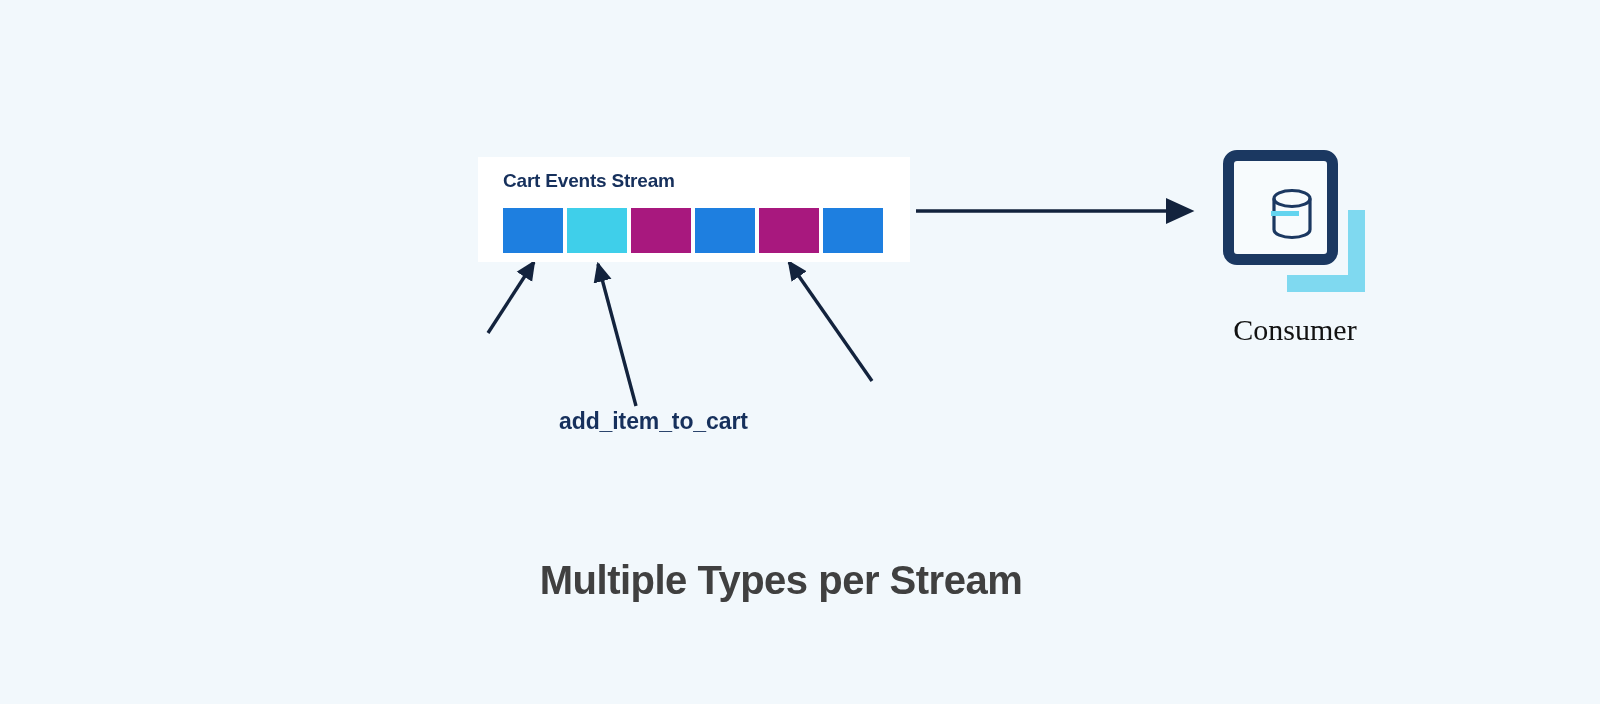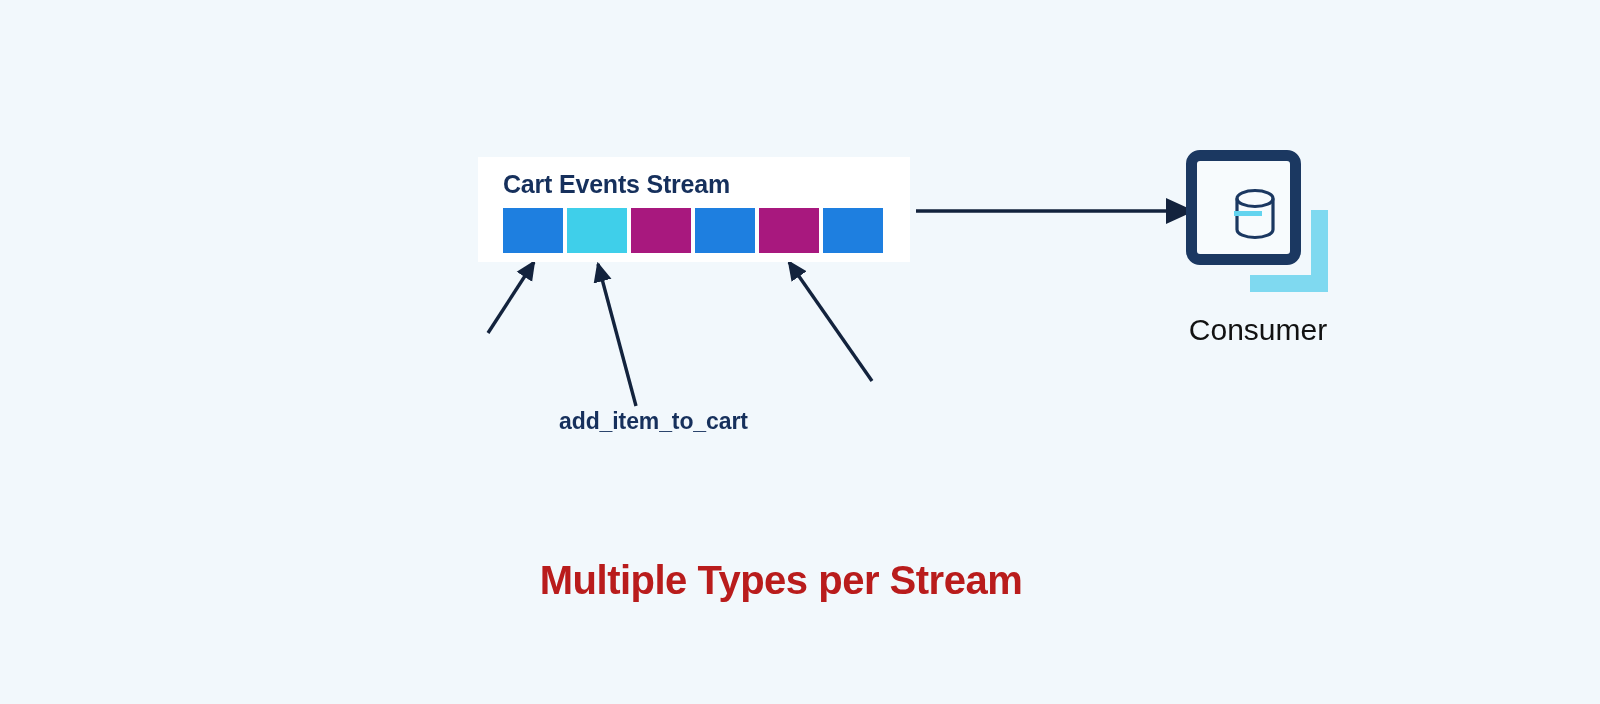--- a/index.html
+++ b/index.html
@@ -35,45 +35,46 @@
     left: 478px;
     top: 157px;
     width: 432px;
     height: 105px;
     background: #ffffff;
   }
   #stream-title {
     position: absolute;
     left: 25px;
     top: 13px;
-    font-size: 25px;
+    font-size: 19px;
     font-weight: bold;
     color: #16305c;
     letter-spacing: -0.2px;
     white-space: nowrap;
   }
   #segment-row {
     position: absolute;
     left: 25px;
     top: 51px;
     display: flex;
     gap: 4px;
   }
   .segment {
     width: 60px;
     height: 45px;
   }
 
   
   #consumer-group {
     position: absolute;
-    left: 1168px;
+    left: 1205px;
     top: 140px;
     width: 190px;
     height: 220px;
+    font-family: Liberation Serif, serif;
   }
   #consumer-accent {
     position: absolute;
     left: 82px;
     top: 70px;
     width: 78px;
     height: 82px;
     border-right: 17px solid #7fd9f0;
     border-bottom: 17px solid #7fd9f0;
     box-sizing: border-box;
@@ -121,21 +122,21 @@
 
   
   #caption {
     position: absolute;
     left: 0;
     top: 558px;
     width: 1562px;
     text-align: center;
     font-size: 40px;
     font-weight: bold;
-    color: #b91c1c;
+    color: #404040;
     letter-spacing: -0.5px;
   }
 </style>
 </head>
 <body style="background: rgb(242, 248, 252);">
 
 <div id="stage">
 
   <svg id="arrow-layer" viewBox="0 0 1600 704" xmlns="http://www.w3.org/2000/svg">
     <defs>

